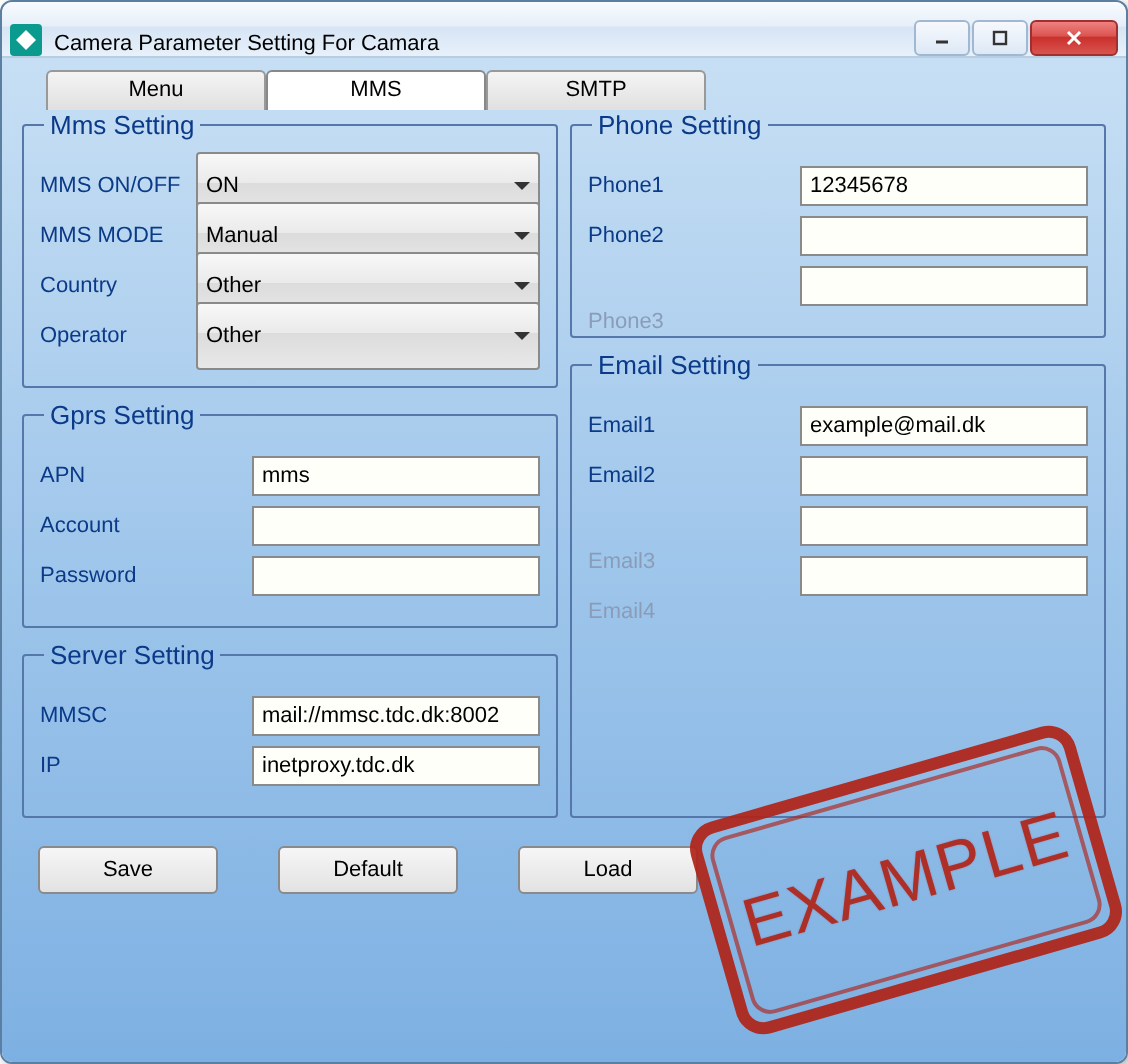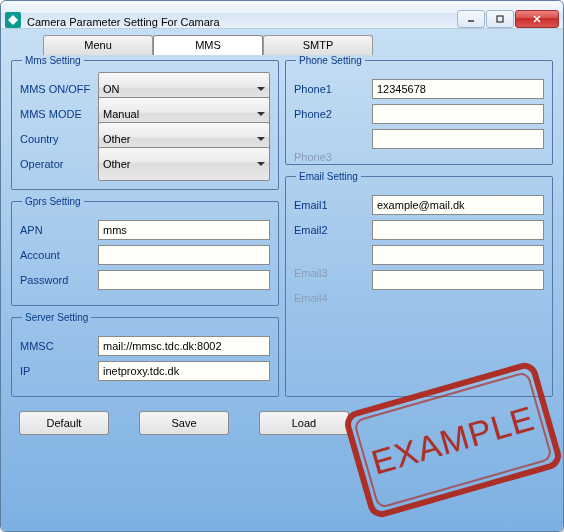--- a/index.html
+++ b/index.html
@@ -42,21 +42,21 @@
   .win-btn.close {
     background: linear-gradient(to bottom, #f08080, #d9534f 45%, #c9302c 46%, #d9534f);
     border-color: #a03030; color: #fff;
     width: 44px;
   }
   .client {
     position: absolute; top: 28px; left: 0; right: 0; bottom: 0;
     background: linear-gradient(to bottom, #c7dff4 0%, #9fc6eb 50%, #7db0e2 100%);
     padding: 6px 10px 10px 10px;
   }
-  .tabs { display: flex; margin-left: 32px; }
+  .tabs { display: flex; margin-left: 12px; }
   .tab {
     width: 110px; height: 20px;
     background: linear-gradient(to bottom, #f4f4f4, #e0e0e0);
     border: 1px solid #999; border-bottom: none;
     text-align: center; line-height: 18px;
     border-radius: 3px 3px 0 0;
     margin-right: 0;
   }
   .tab.active {
     background: #fff; border-color: #888;
@@ -66,21 +66,21 @@
   .columns { display: flex; gap: 6px; }
   .col { flex: 1; display: flex; flex-direction: column; gap: 6px; }
   fieldset {
     border: 1px solid #5577aa;
     border-radius: 2px;
     padding: 8px 8px 10px 8px;
     margin: 0;
     position: relative;
   }
   legend {
-    color: #0a3a88; font-size: 10px;
+    color: #0a3a88; font-size: 13px;
     padding: 0 3px;
     margin-left: 2px;
   }
   .row {
     display: flex; align-items: center;
     margin: 5px 0;
     height: 20px;
   }
   .row label {
     width: 78px; color: #0a3a88;
@@ -102,20 +102,21 @@
     border-right: 4px solid transparent;
     border-top: 4px solid #333;
   }
   .textbox {
     flex: 1; height: 20px;
     background: #fffffa;
     border: 1px solid #8a8a8a;
     padding: 0 4px;
     display: flex; align-items: center;
     color: #000;
+    margin-left: 28px;
   }
   .bottom-buttons {
     display: flex; gap: 30px;
     margin-top: 14px; margin-left: 8px;
   }
   .btn {
     width: 90px; height: 24px;
     background: linear-gradient(to bottom, #f6f6f6, #e2e2e2);
     border: 1px solid #8a8a8a;
     border-radius: 3px;
@@ -316,22 +317,22 @@
               <div class="textbox">
                   <span></span>
                 </div>
             </div>
           </fieldset>
 
         </div>
       </div>
 
       <div class="bottom-buttons">
+        <div class="btn">Save</div>
         <div class="btn">Default</div>
-        <div class="btn">Save</div>
         <div class="btn">Load</div>
       </div>
     </div>
 
     <div class="stamp">
       <div class="stamp-border"></div>
       <div class="stamp-text">EXAMPLE</div>
     </div>
 
   </div>

